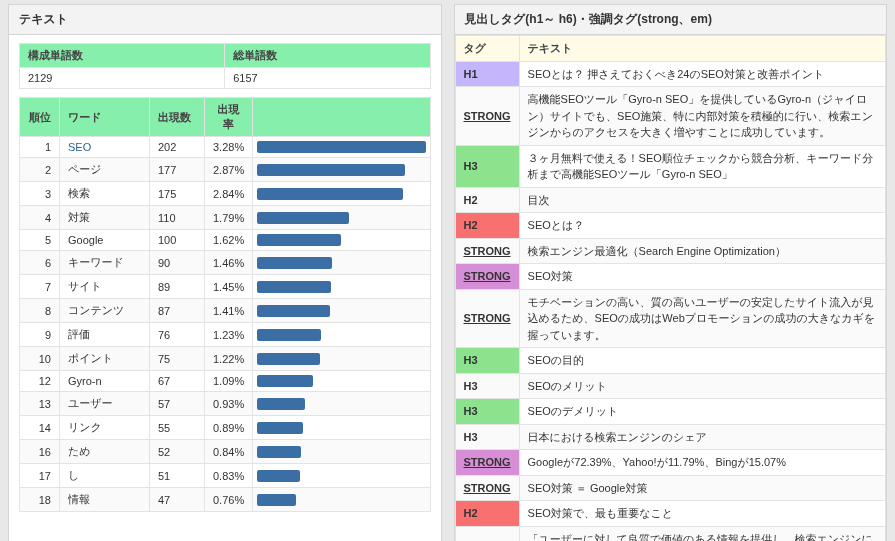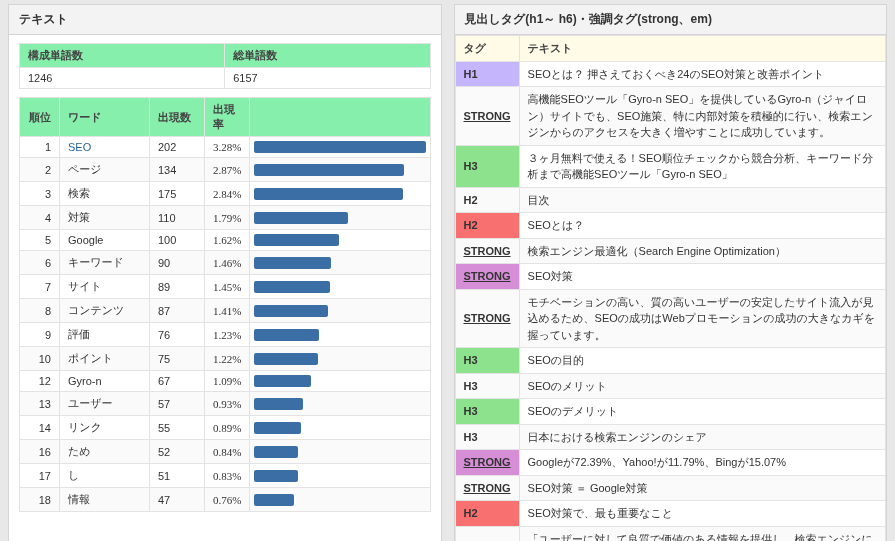--- a/index.html
+++ b/index.html
@@ -47,21 +47,21 @@
   table.tbl th {
     background: #86efac;
     font-weight: bold;
     color: #444;
   }
   .summary th { width: 50%; }
   
   .wordtbl th:nth-child(1), .wordtbl td:nth-child(1) { width: 40px; text-align: right; }
   .wordtbl th:nth-child(2), .wordtbl td:nth-child(2) { width: 90px; }
   .wordtbl th:nth-child(3), .wordtbl td:nth-child(3) { width: 55px; text-align: left; }
-  .wordtbl th:nth-child(4), .wordtbl td:nth-child(4) { width: 33px; text-align: left; font-family: Liberation Serif, serif; }
+  .wordtbl th:nth-child(4), .wordtbl td:nth-child(4) { width: 33px; text-align: center; }
   .wordtbl td:nth-child(5) { padding: 2px 4px; }
   .bar {
     height: 12px;
     background: #3b6ea5;
     border-radius: 2px;
   }
   tbody tr:nth-child(even) td { background: #fafafa; }
   
   .tagtbl th, .tagtbl td {
     padding: 5px 8px;
@@ -97,21 +97,21 @@
     <div class="panel-body">
       <table class="tbl summary">
         <thead>
           <tr>
             <th>構成単語数</th>
             <th>総単語数</th>
           </tr>
         </thead>
         <tbody>
           <tr>
-            <td>1246</td>
+            <td>2129</td>
             <td>6157</td>
           </tr>
         </tbody>
       </table>
 
       <table class="tbl wordtbl" style="margin-top:8px">
         <thead>
           <tr>
             <th>順位</th>
             <th>ワード</th>
@@ -126,21 +126,21 @@
               <td class="link">SEO</td>
               <td>202</td>
               <td>3.28%</td>
               <td>
                 <div class="bar" style="width: 100%;"></div>
               </td>
             </tr>
             <tr>
               <td>2</td>
               <td>ページ</td>
-              <td>134</td>
+              <td>177</td>
               <td>2.87%</td>
               <td>
                 <div class="bar" style="width: 87.6238%;"></div>
               </td>
             </tr>
             <tr>
               <td>3</td>
               <td>検索</td>
               <td>175</td>
               <td>2.84%</td>

